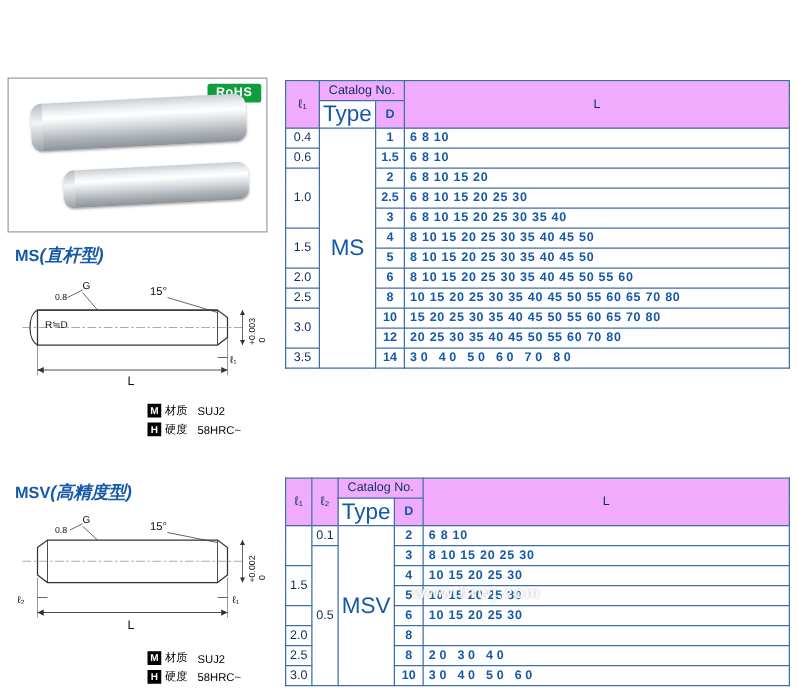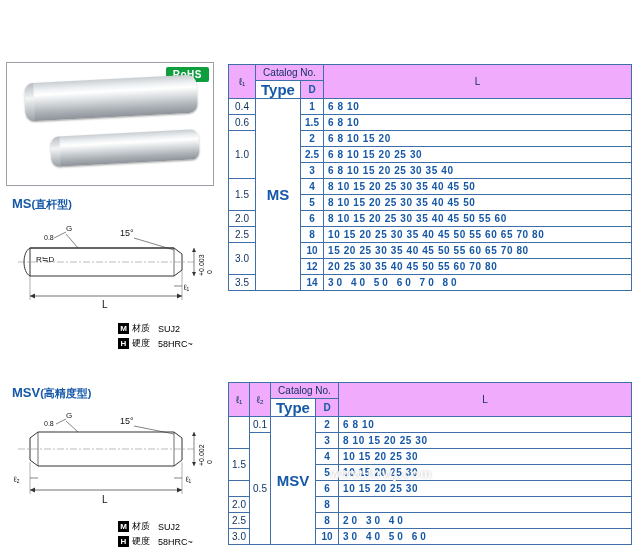--- a/index.html
+++ b/index.html
@@ -84,22 +84,23 @@
   }
 
   .section-title {
     position: absolute;
     font-size: 13px;
     font-weight: bold;
     color: #1558a8;
   }
   .section-title .sub {
     color: #1558a8;
-    font-size: 11px;
-    font-weight: bold;
+    font-size: 14px;
+    font-weight: bold;
+    font-style: italic;
   }
   #ms-title { left: 12px; top: 196px; }
   #msv-title { left: 12px; top: 385px; }
 
   .drawing {
     position: absolute;
     left: 8px;
     width: 208px;
     height: 105px;
   }
@@ -158,22 +159,22 @@
     height: 15px;
     font-weight: normal;
     color: #0b2f5e;
   }
   table.spec .hdr {
     background: #f0abfc;
     font-size: 10px;
     color: #0b2f5e;
   }
   table.spec .type-cell {
-    font-size: 15px;
-    font-weight: bold;
+    font-size: 18px;
+    font-weight: normal;
     color: #1558a8;
     background: #ffffff;
     width: 44px;
   }
   table.spec .l1-cell { width: 26px; }
   table.spec .l2-cell { width: 20px; }
   table.spec .d-cell { width: 22px; color: #1558a8; font-weight: bold; }
   table.spec .lvals {
     text-align: left;
     padding-left: 4px;

